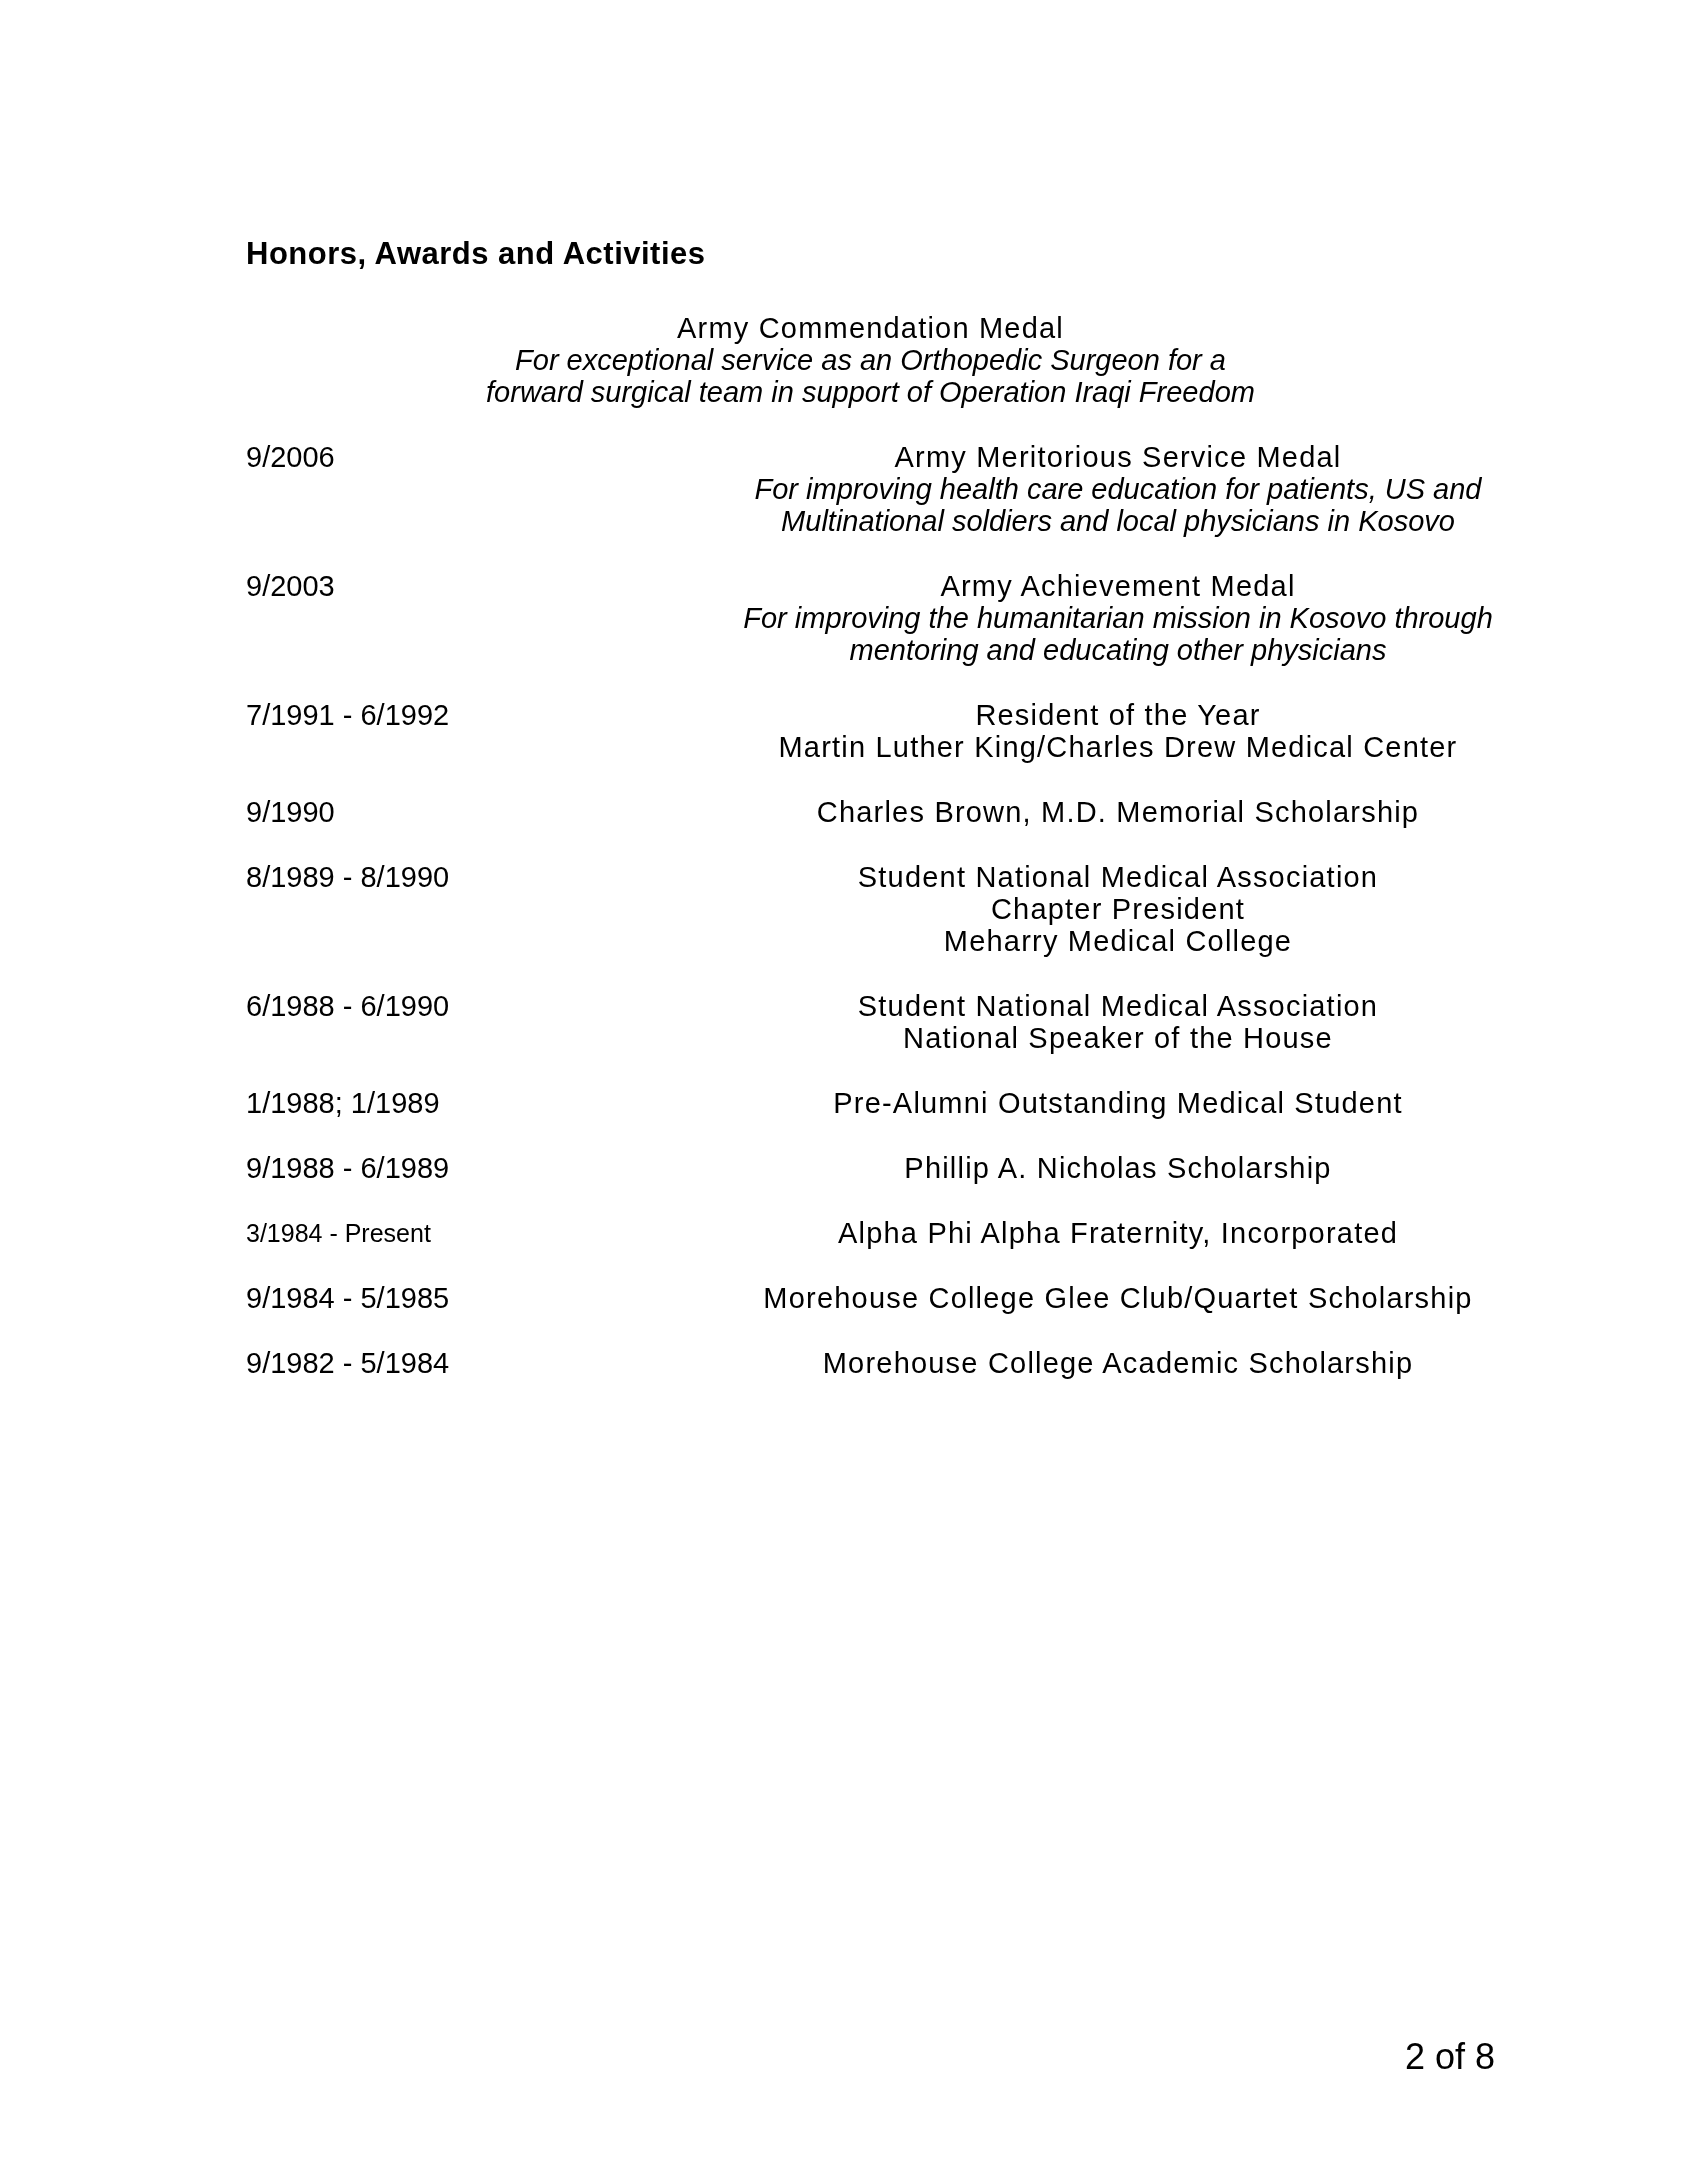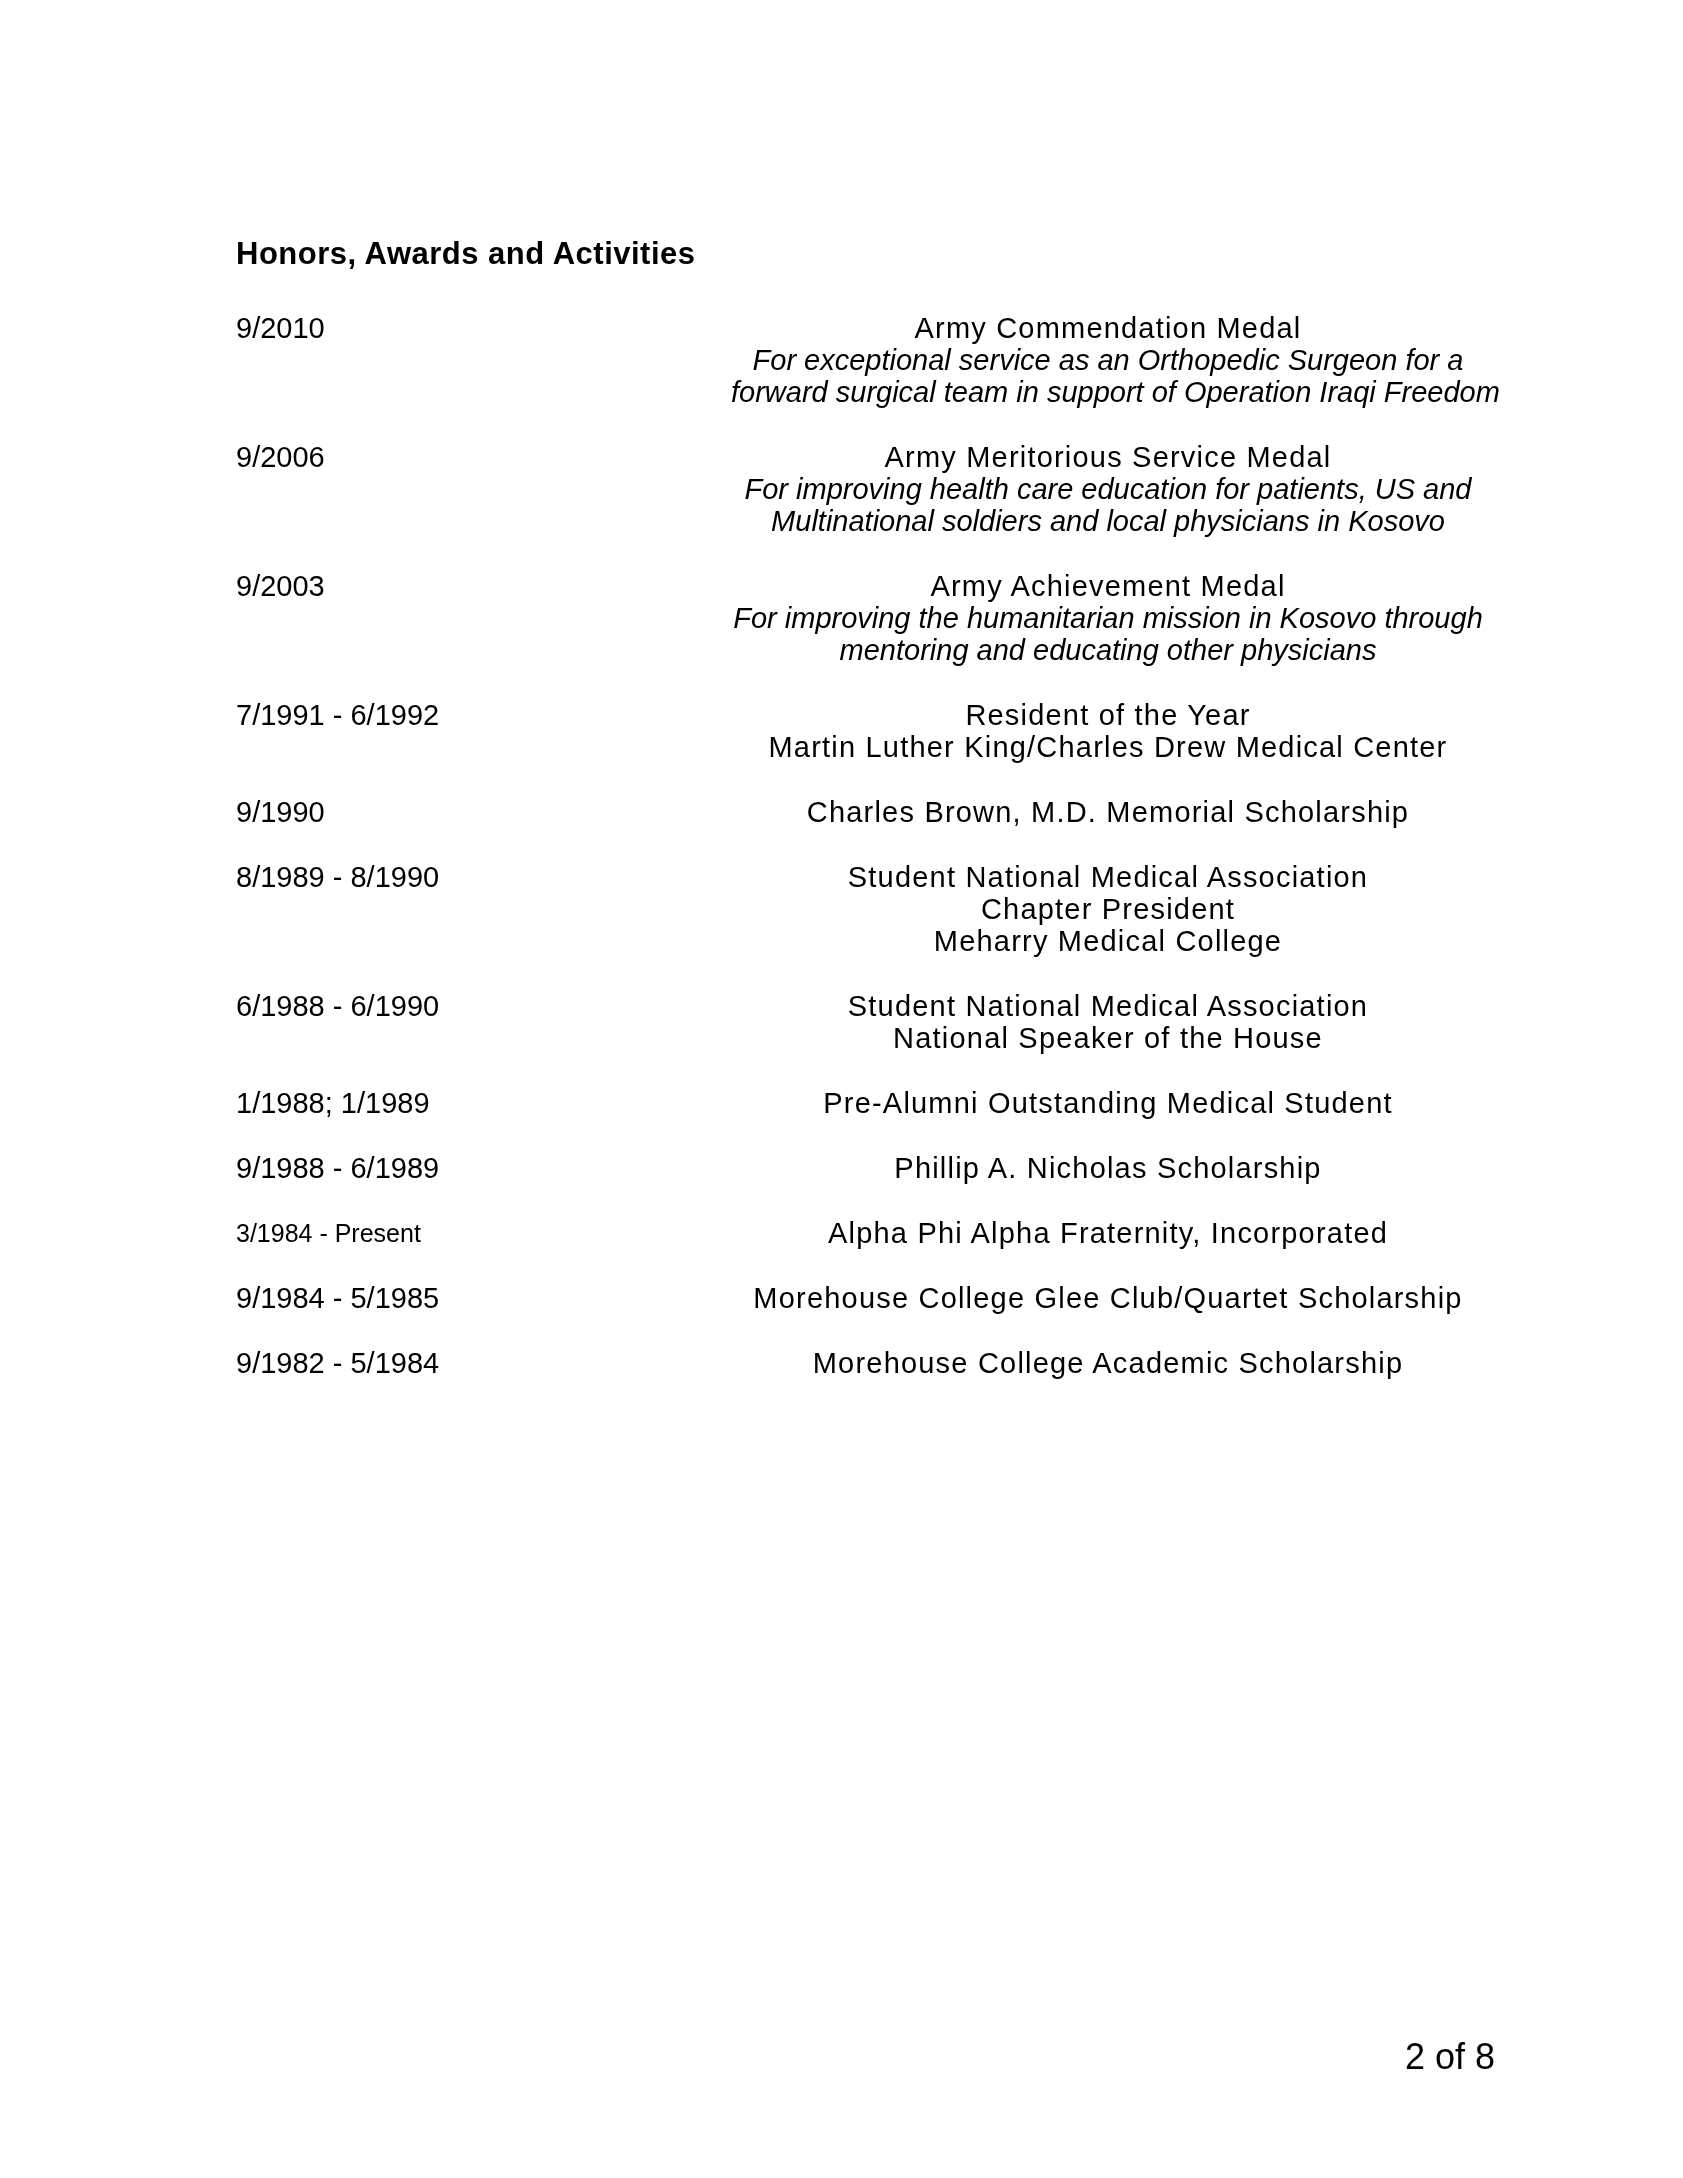--- a/index.html
+++ b/index.html
@@ -11,21 +11,21 @@
     position: relative;
     width: 1683px;
     height: 2178px;
     background: #ffffff;
     color: #000000;
     font-family: "Liberation Sans", "DejaVu Sans", sans-serif;
     overflow: hidden;
   }
   .content {
     position: absolute;
-    left: 236px;
+    left: 246px;
     top: 234px;
     width: 1249px;
   }
   .heading {
     margin: 0 0 38px 0;
     font-size: 31px;
     font-weight: bold;
     line-height: 40px;
     letter-spacing: 0.5px;
     white-space: nowrap;
@@ -69,21 +69,20 @@
   }
 </style>
 </head>
 <body>
 
 <div class="page">
   <div class="content">
     <h1 class="heading">Honors, Awards and Activities</h1>
     <div id="awards-list">
   <div class="award">
-    <div class="award-date">9/2010</div>
     <div class="award-desc">
             <div class="line">Army Commendation Medal</div>
             <div class="line italic">For exceptional service as an Orthopedic Surgeon for a</div>
             <div class="line italic">forward surgical team in support of Operation Iraqi Freedom</div>
           </div>
   </div>
 
   <div class="award">
     <div class="award-date">9/2006</div>
     <div class="award-desc">

